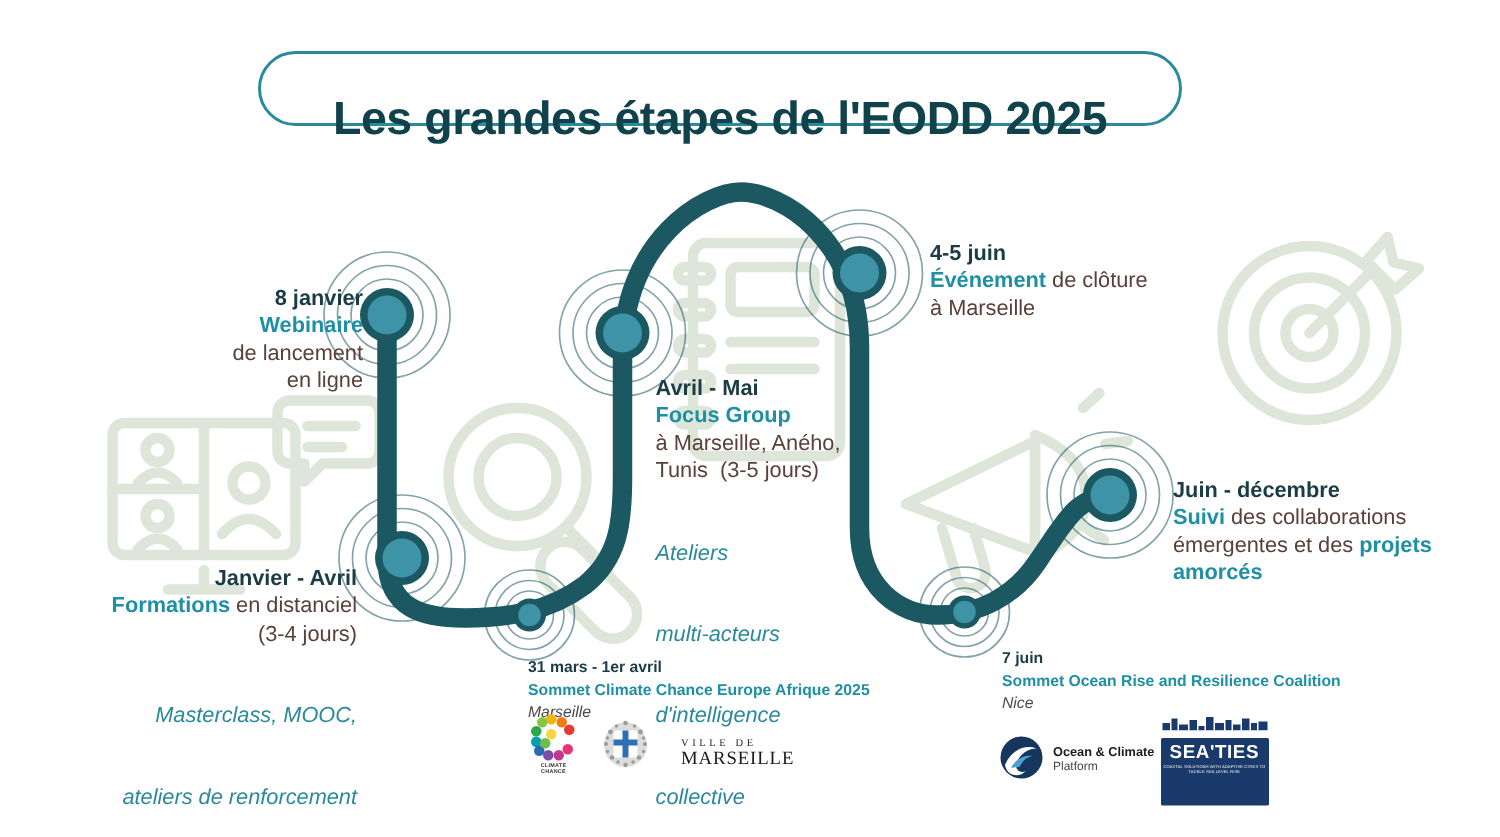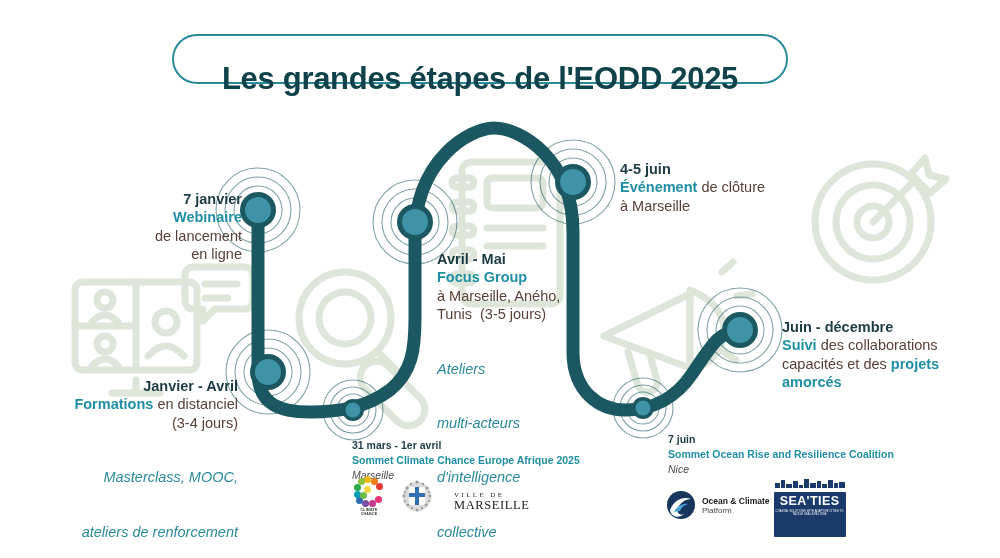--- a/index.html
+++ b/index.html
@@ -212,21 +212,21 @@
         <circle cx="643" cy="408" r="7.5" fill="#3e93a6"></circle>
       </g>
       <g>
         <circle cx="740" cy="330" r="18" fill="#1b5862"></circle>
         <circle cx="740" cy="330" r="13" fill="#3e93a6"></circle>
       </g>
     </g>
   </svg>
 
   <div class="blk b-webinaire r">
-    <div class="ln date">7 janvier</div>
+    <div class="ln date">8 janvier</div>
     <div class="ln"><span class="hl">Webinaire</span></div>
     <div class="ln body"> de lancement</div>
     <div class="ln body">en ligne</div>
   </div>
 
   <div class="blk b-formations r">
     <div class="ln date">Janvier - Avril</div>
     <div class="ln"><span class="hl">Formations</span><span class="body"> en distanciel</span></div>
     <div class="ln paren">(3-4 jours)</div>
     <div class="ln ital">Masterclass, MOOC,</div>
@@ -247,21 +247,21 @@
 
   <div class="blk b-event l">
     <div class="ln date">4-5 juin</div>
     <div class="ln"><span class="hl">Événement</span><span class="body"> de clôture</span></div>
     <div class="ln body">à Marseille</div>
   </div>
 
   <div class="blk b-suivi l">
     <div class="ln date">Juin - décembre</div>
     <div class="ln"><span class="hl">Suivi</span><span class="body"> des collaborations</span></div>
-    <div class="ln"><span class="body">capacités et des </span><span class="hl">projets</span></div>
+    <div class="ln"><span class="body">émergentes et des </span><span class="hl">projets</span></div>
     <div class="ln hl">amorcés</div>
   </div>
 
   <div class="cap cap-mars">
     <div class="c1">31 mars - 1er avril</div>
     <div class="c2">Sommet Climate Chance Europe Afrique 2025</div>
     <div class="c3">Marseille</div>
   </div>
 
   <div class="logos logos-mars">

